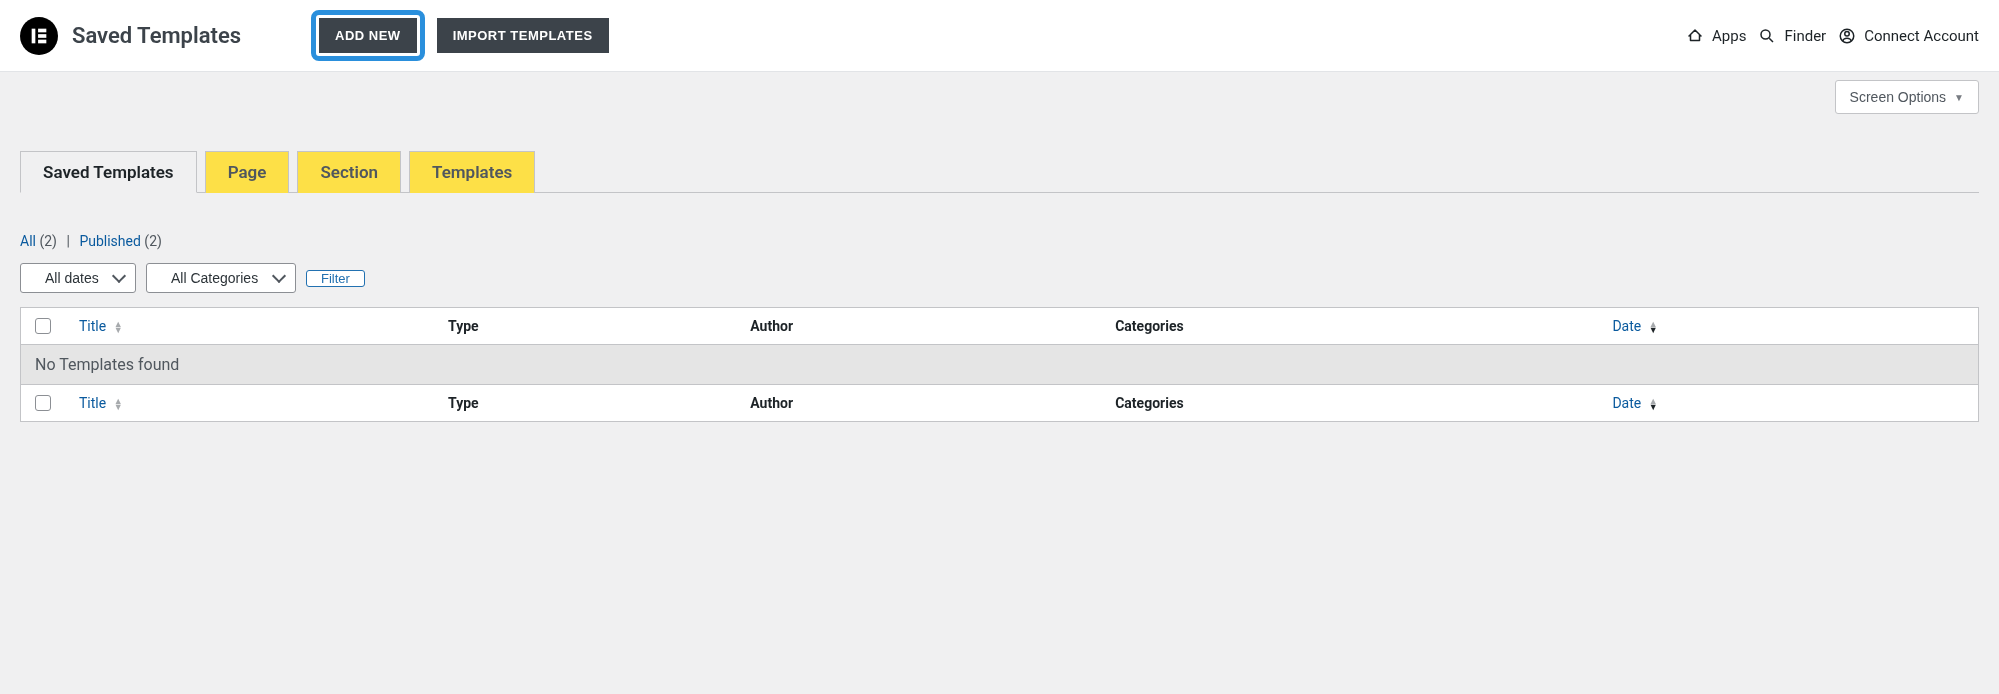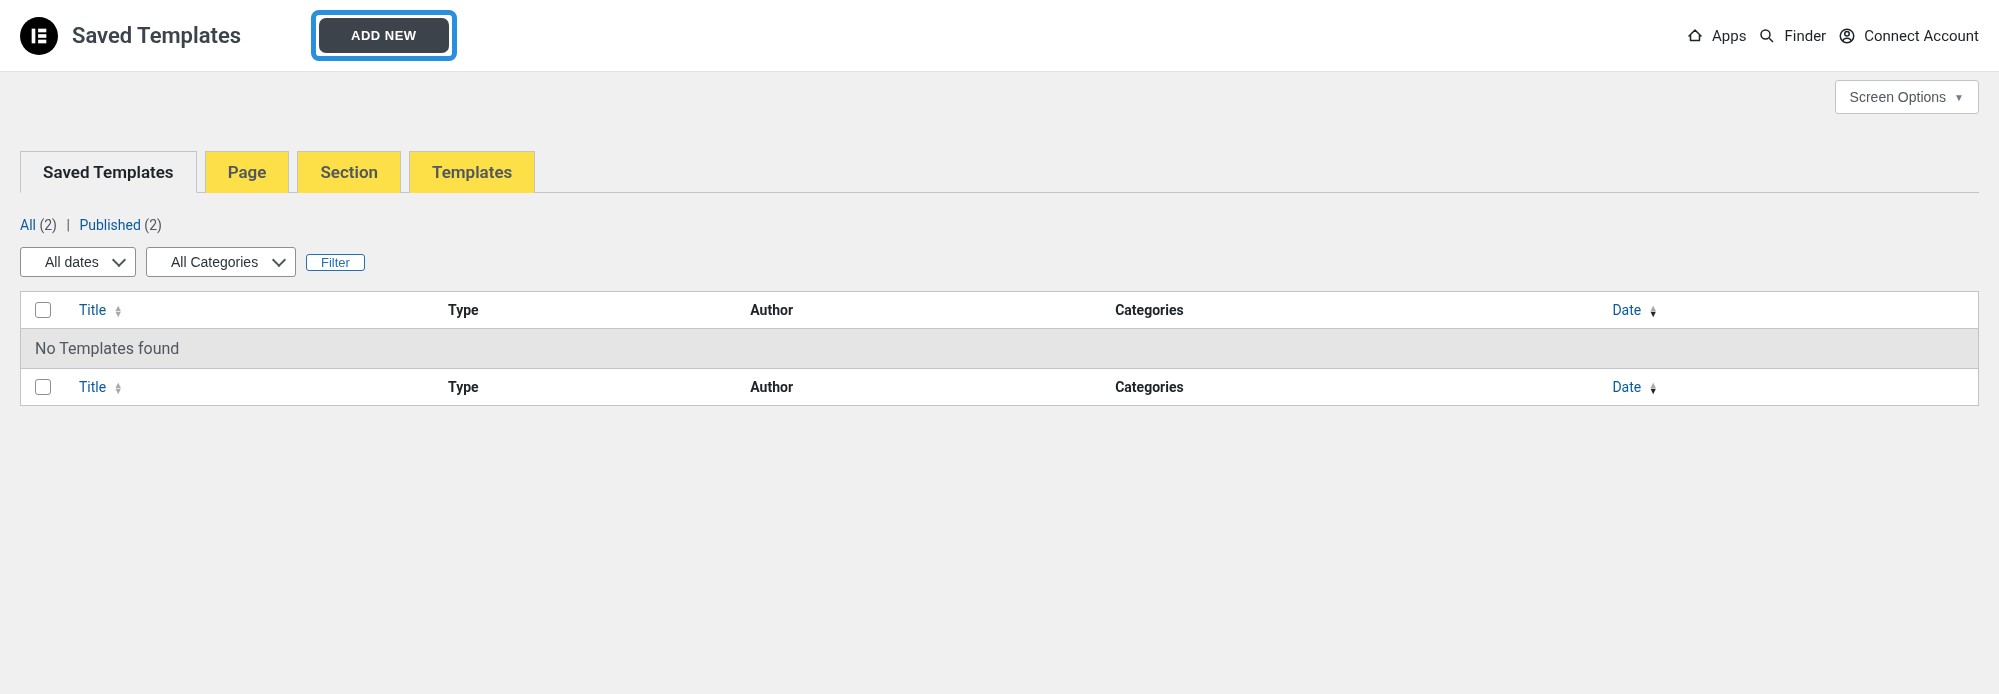--- a/index.html
+++ b/index.html
@@ -4,39 +4,39 @@
 <style>
 * { box-sizing: border-box; margin: 0; padding: 0; }
 body { font-family: -apple-system, BlinkMacSystemFont, "Segoe UI", Roboto, sans-serif; background: #f0f0f1; color: #1d2327; }
 
 .topbar { display: flex; align-items: center; background: #fff; padding: 10px 20px; border-bottom: 1px solid #e2e4e7; }
 .brand { display: flex; align-items: center; gap: 14px; }
 .brand-badge { width: 38px; height: 38px; border-radius: 50%; background: #000; display: flex; align-items: center; justify-content: center; }
 .brand-badge svg { width: 22px; height: 22px; }
 .brand-title { font-size: 22px; font-weight: 600; color: #3c434a; }
 
-.btn-dark { background: #3c434a; color: #fff; border: none; padding: 10px 32px; font-size: 13px; font-weight: 700; letter-spacing: 0.5px; border-radius: 7px; cursor: pointer; }
+.btn-dark { background: #3c434a; color: #fff; border: none; padding: 10px 16px; font-size: 13px; font-weight: 700; letter-spacing: 0.5px; border-radius: 0; cursor: pointer; }
 .btn-wrap-highlight { display: inline-flex; border: 5px solid #2a8fdc; border-radius: 8px; margin-left: 70px; padding: 3px; }
 .btn-dark.import { margin-left: 12px; }
 
 .topbar-right { margin-left: auto; display: flex; align-items: center; gap: 12px; }
 .tb-item { display: flex; align-items: center; gap: 8px; color: #1d2327; font-size: 15px; cursor: pointer; }
 .tb-item svg { width: 18px; height: 18px; stroke: #1d2327; fill: none; stroke-width: 2; }
 
 .screen-options-row { display: flex; justify-content: flex-end; padding: 8px 20px 0 20px; }
 .screen-options-btn { background: #fff; border: 1px solid #c3c4c7; border-radius: 3px; padding: 8px 14px; font-size: 14px; color: #50575e; cursor: pointer; display: flex; align-items: center; gap: 8px; }
 .screen-options-btn .tri { font-size: 10px; color: #787c82; }
 
 .content { padding: 36px 20px 20px 20px; }
 
 .tabs { display: flex; border-bottom: 1px solid #c3c4c7; }
 .tab { padding: 10px 22px; font-size: 17px; font-weight: 600; color: #50575e; background: #fde047; border: 1px solid #c3c4c7; border-bottom: none; margin-right: 8px; cursor: pointer; position: relative; top: 1px; }
 .tab.active { background: #f0f0f1; border-bottom: 1px solid #f0f0f1; color: #1d2327; }
 
-.subsub { margin-top: 24px; font-size: 14px; }
+.subsub { margin-top: 40px; font-size: 14px; }
 .subsub a { color: #0a5a9e; text-decoration: none; }
 .subsub .count { color: #50575e; }
 .subsub .sep { color: #50575e; margin: 0 6px; }
 
 .filters-row { display: flex; align-items: center; gap: 10px; margin-top: 14px; }
 .select { appearance: none; -webkit-appearance: none; background: #fff; border: 1px solid #8c8f94; border-radius: 3px; padding: 6px 36px 6px 24px; font-size: 14px; color: #2c3338; cursor: pointer; position: relative; }
 .select-wrap { position: relative; display: inline-block; }
 .select-wrap::after { content: ""; position: absolute; right: 12px; top: 50%; width: 8px; height: 8px; border-right: 2px solid #50575e; border-bottom: 2px solid #50575e; transform: translateY(-70%) rotate(45deg); pointer-events: none; }
 .filter-btn { background: #fff; border: 1px solid #2271b1; color: #2271b1; padding: 0 14px; border-radius: 3px; font-size: 13px; cursor: pointer; }
 
@@ -63,20 +63,21 @@
           <rect x="11" y="4" width="9" height="4" fill="#fff"></rect>
           <rect x="11" y="10" width="9" height="4" fill="#fff"></rect>
           <rect x="11" y="16" width="9" height="4" fill="#fff"></rect>
         </svg>
     </div>
     <div class="brand-title">Saved Templates</div>
   </div>
   <span class="btn-wrap-highlight">
     <button class="btn-dark">ADD NEW</button>
   </span>
+  <button class="btn-dark import">IMPORT TEMPLATES</button>
 
   <div class="topbar-right">
     <div class="tb-item">
       <svg viewBox="0 0 24 24">
           <path d="M4 12l8-8 8 8M6 10v8h12v-8" stroke-linecap="round" stroke-linejoin="round"></path>
         </svg>
       <span>Apps</span>
     </div>
     <div class="tb-item">
       <svg viewBox="0 0 24 24">

